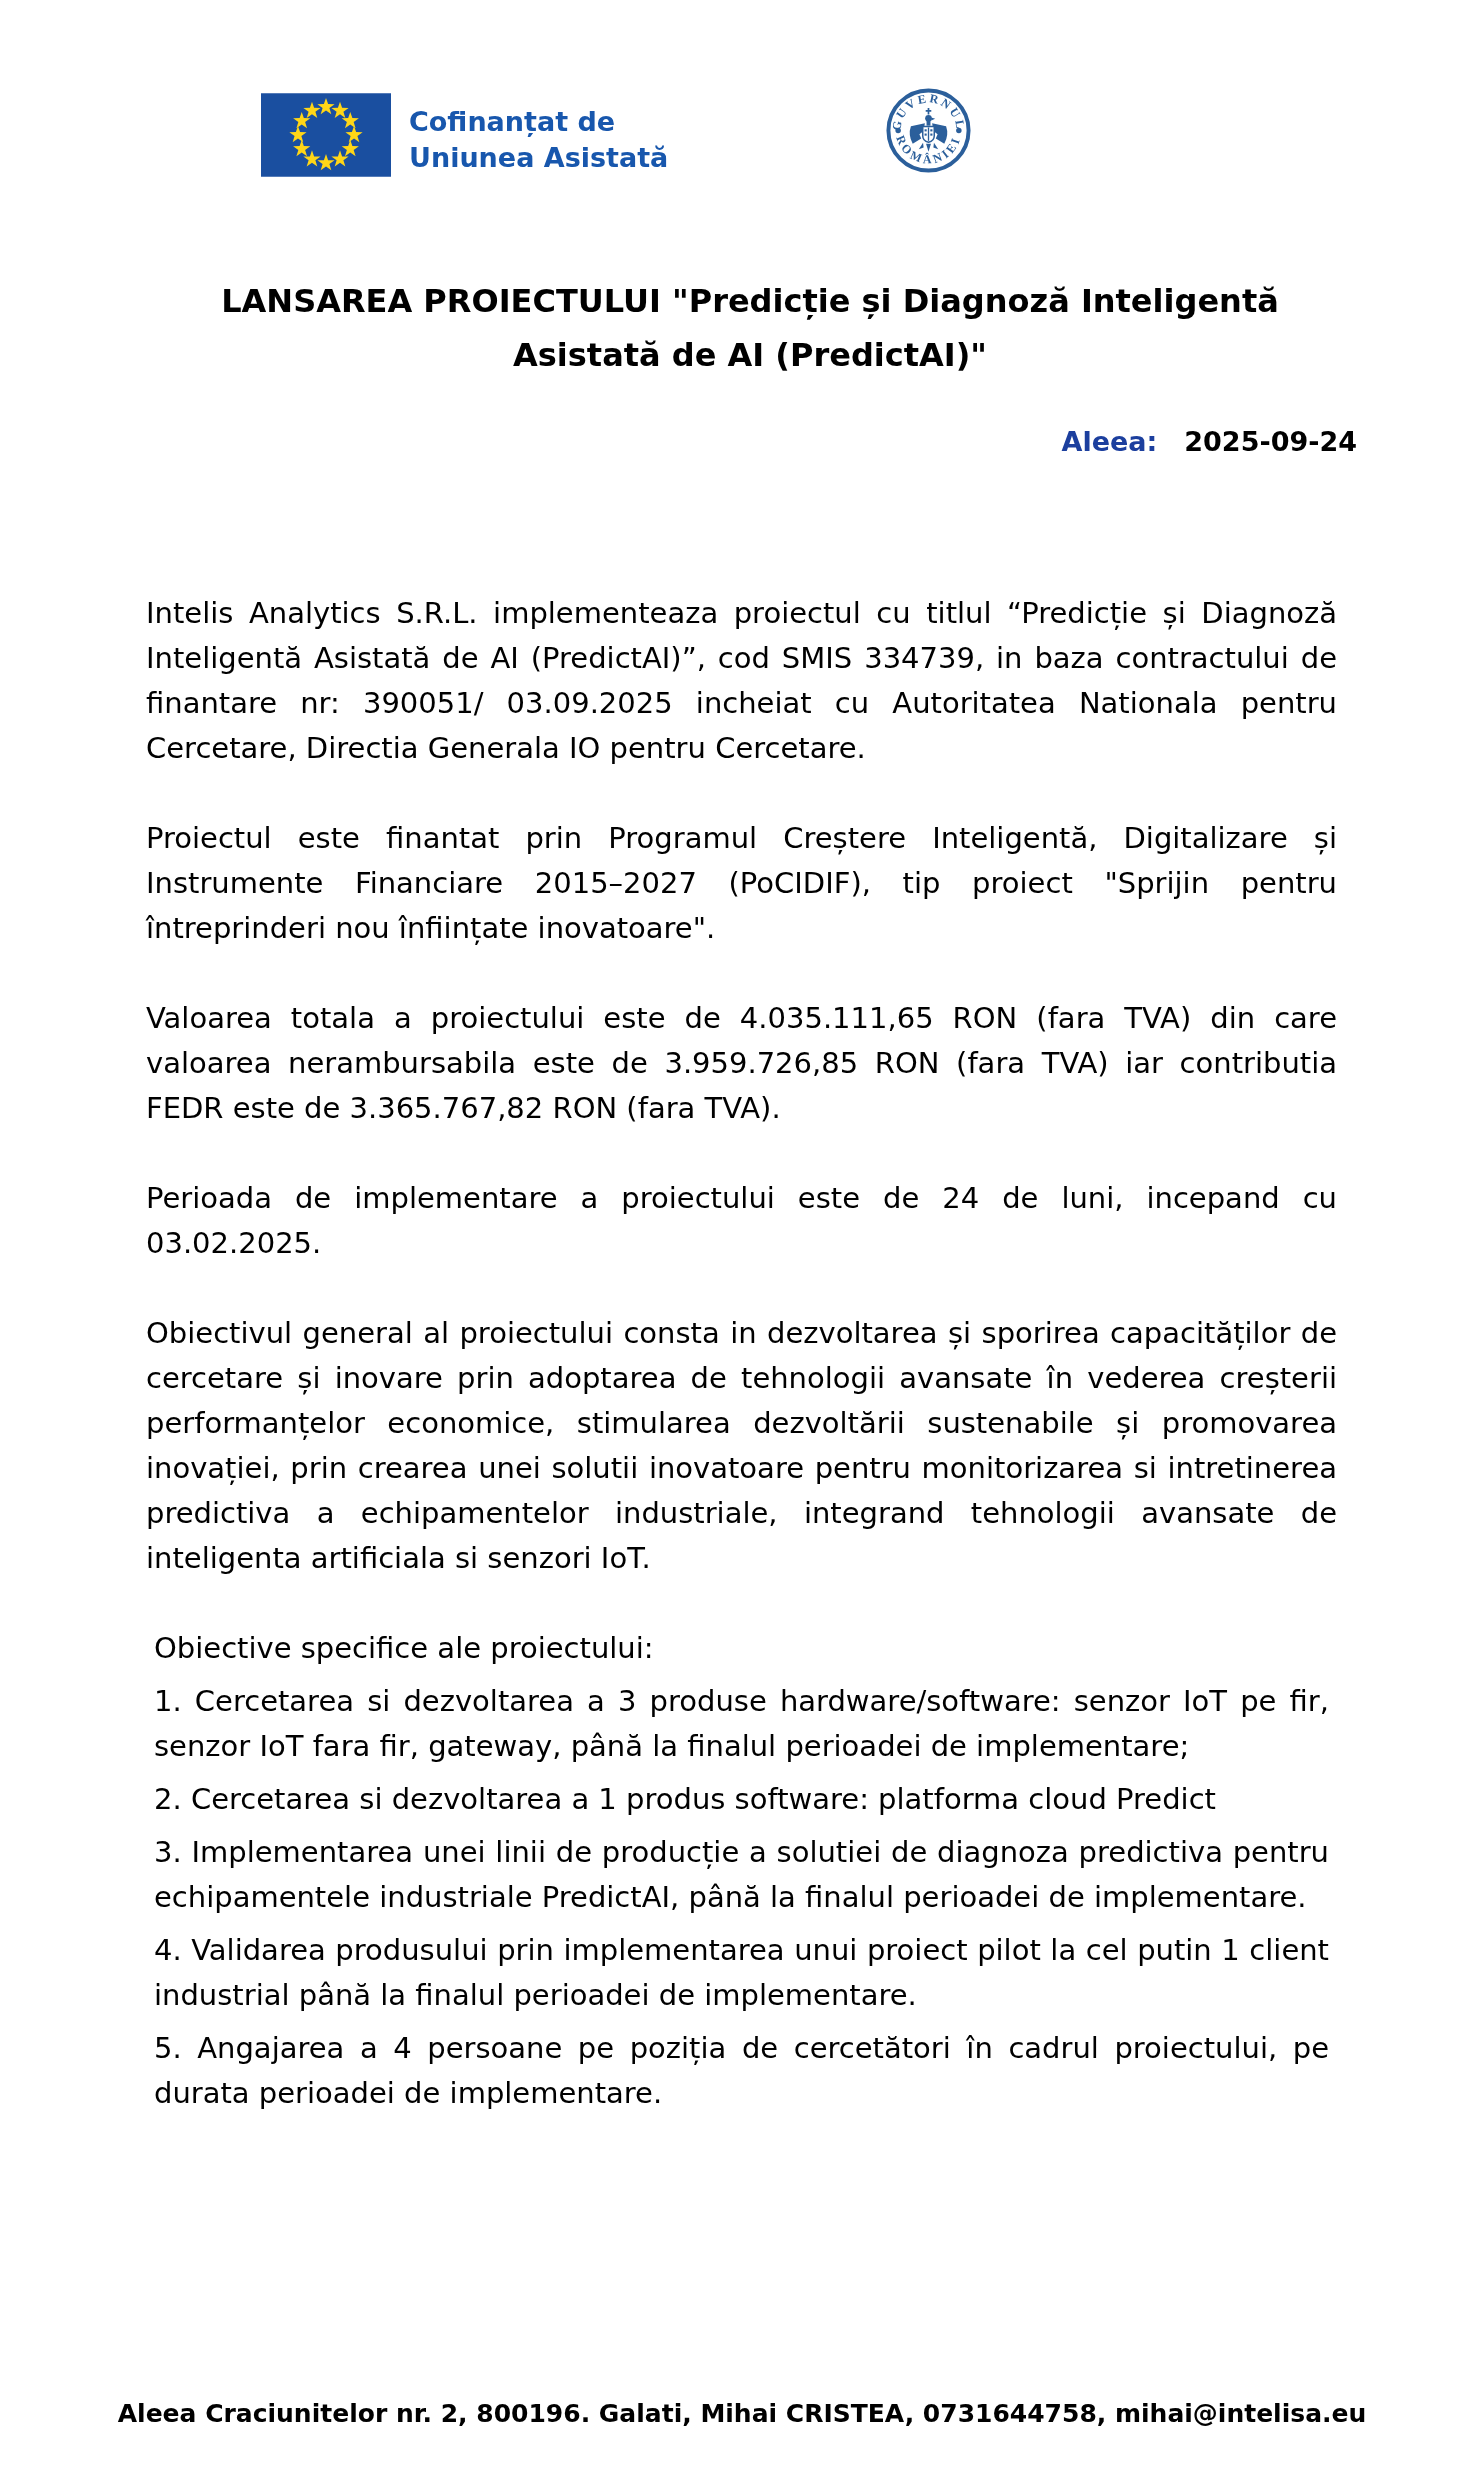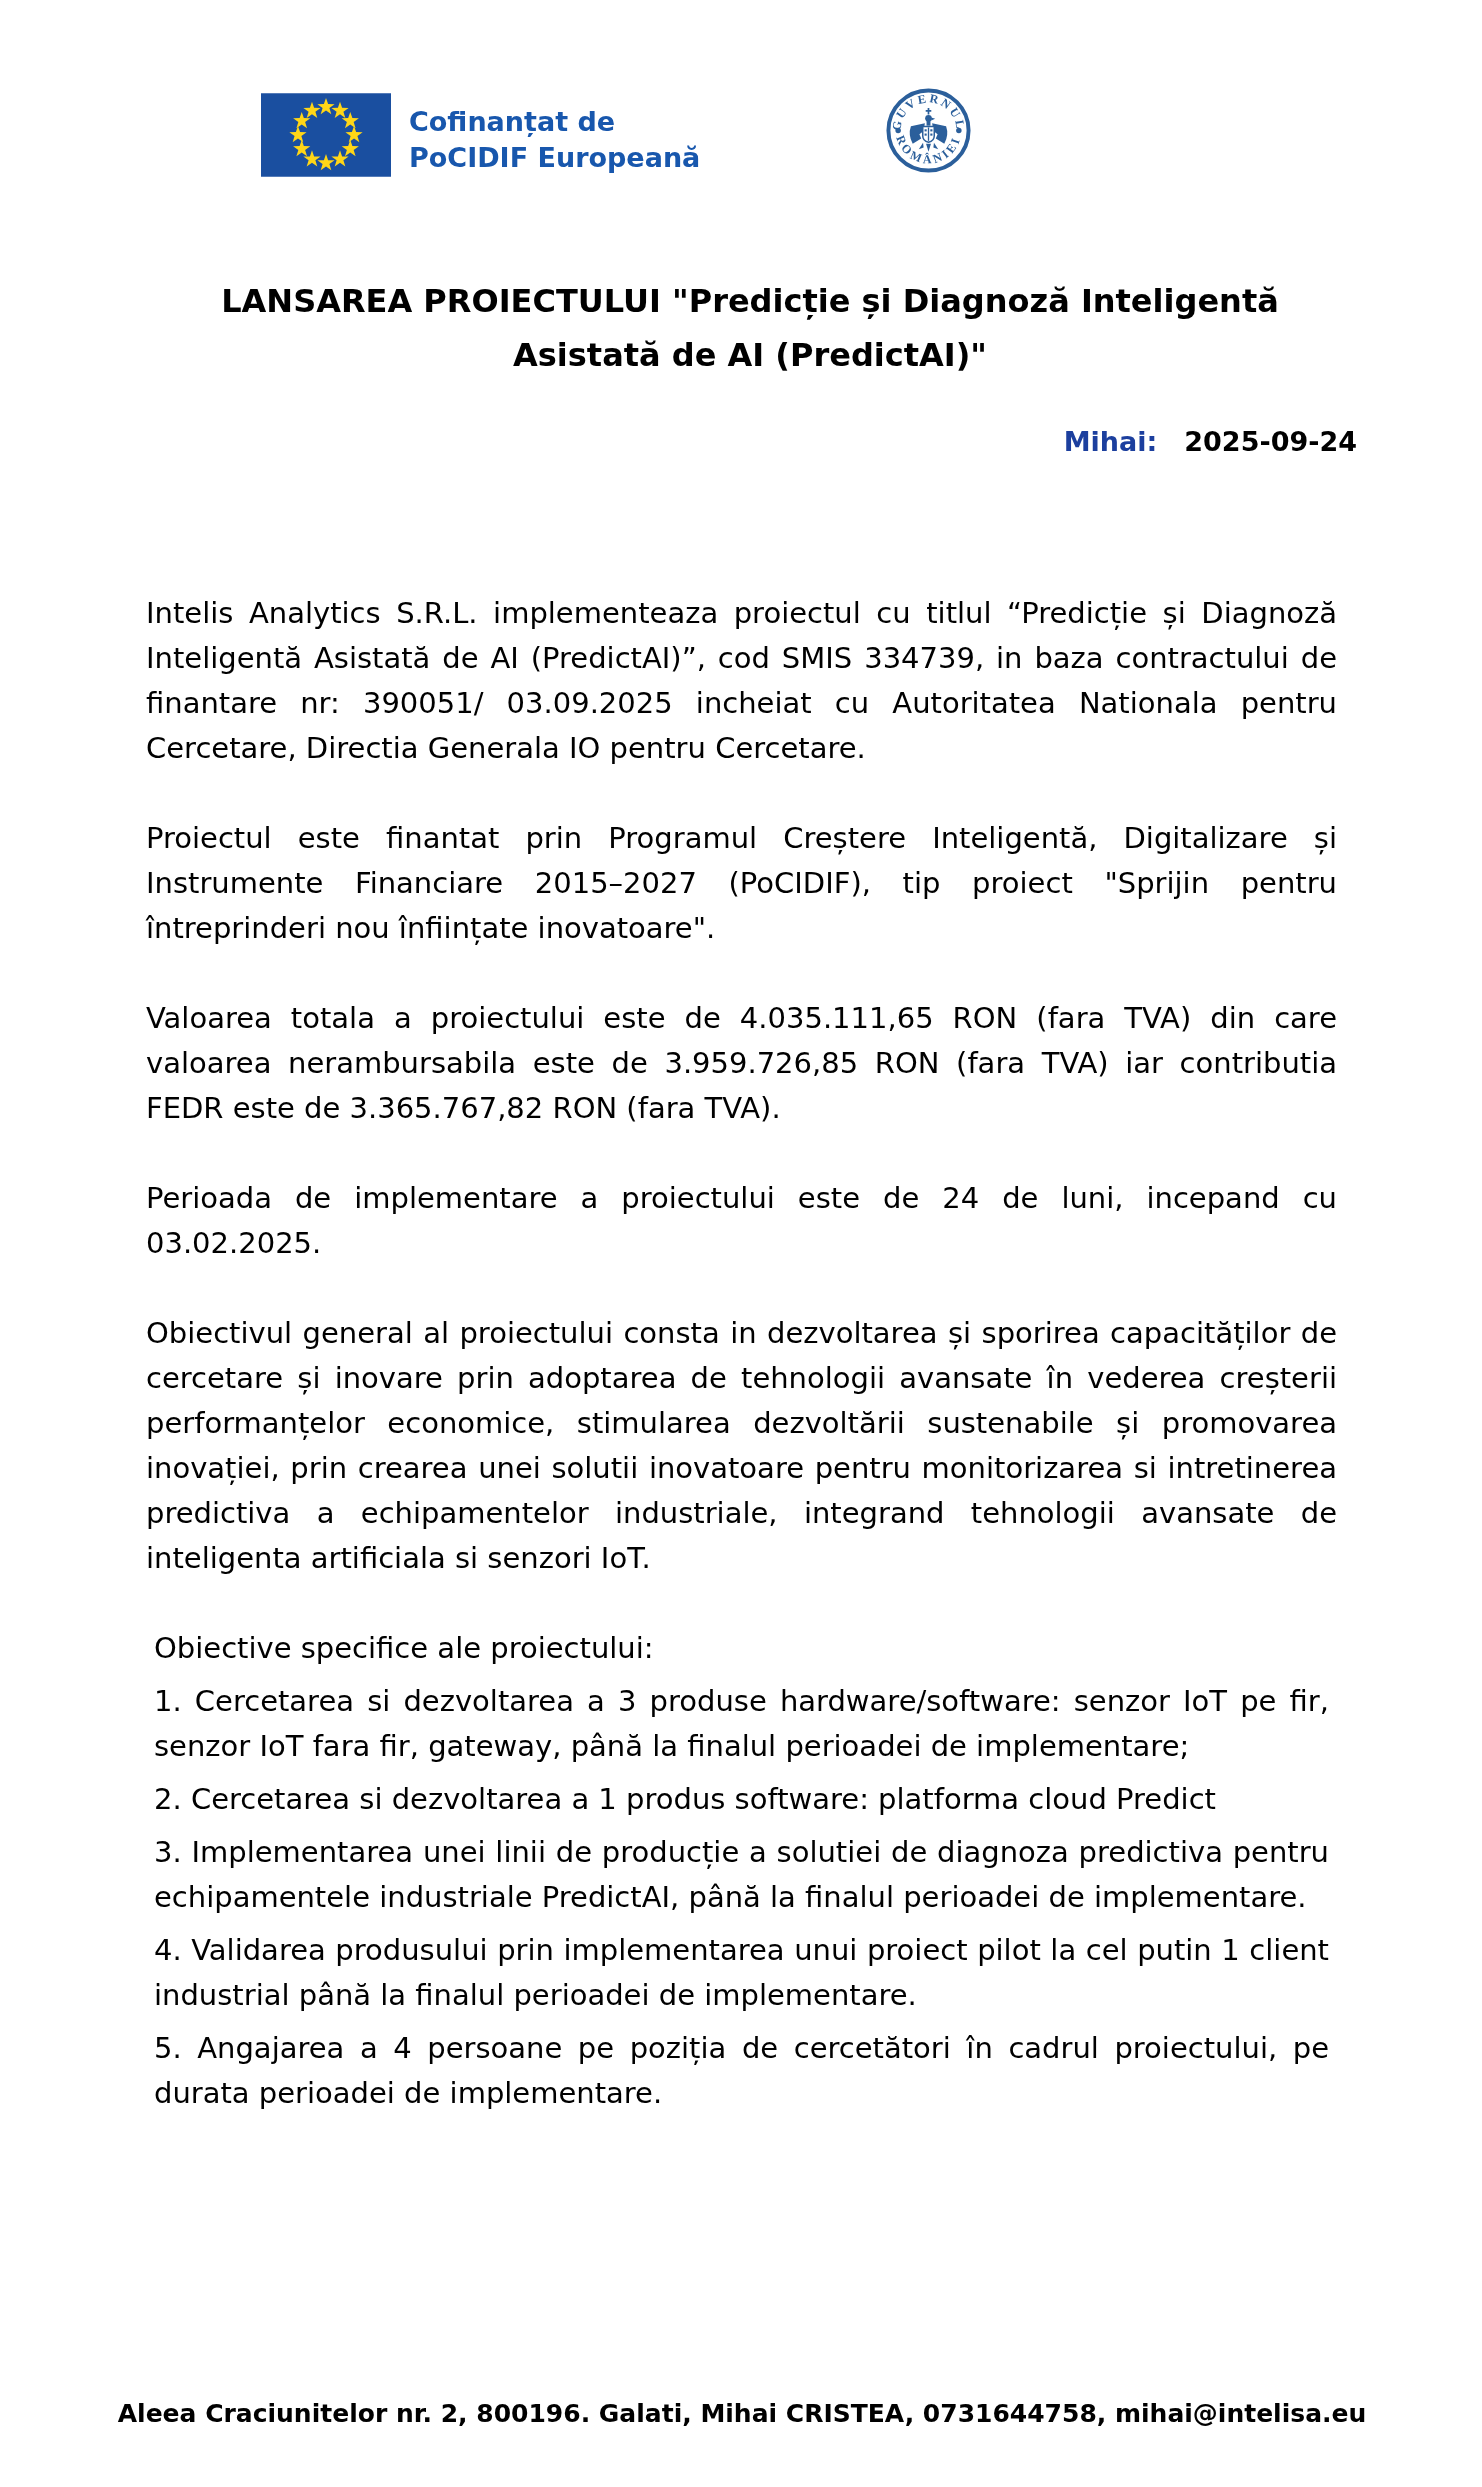--- a/index.html
+++ b/index.html
@@ -107,21 +107,21 @@
       <use href="#eu-star" transform="translate(132.5,110.7) scale(0.95)"></use>
       <use href="#eu-star" transform="translate(109,117) scale(0.95)"></use>
       <use href="#eu-star" transform="translate(85.5,110.7) scale(0.95)"></use>
       <use href="#eu-star" transform="translate(68.3,93.5) scale(0.95)"></use>
       <use href="#eu-star" transform="translate(62,70) scale(0.95)"></use>
       <use href="#eu-star" transform="translate(68.3,46.5) scale(0.95)"></use>
       <use href="#eu-star" transform="translate(85.5,29.3) scale(0.95)"></use>
     </svg>
     <div class="eu-caption">
       <div>Cofinanțat de</div>
-      <div>PoCIDIF Europeană</div>
+      <div>Uniunea Asistată</div>
     </div>
   </div>
 
   <svg class="gov-seal" width="85" height="85" viewBox="0 0 140 140" xmlns="http://www.w3.org/2000/svg">
     <circle cx="70" cy="70" r="66" fill="#ffffff" stroke="#2b5f9b" stroke-width="6.5"></circle>
     <path id="seal-top-arc" d="M 24,70 A 46,46 0 0 1 116,70" fill="none"></path>
     <path id="seal-bottom-arc" d="M 16,70 A 54,54 0 0 0 124,70" fill="none"></path>
     <text font-family="Liberation Serif, serif" font-weight="bold" font-size="20" fill="#2b5f9b" letter-spacing="4">
       <textPath href="#seal-top-arc" startOffset="50%" text-anchor="middle">GUVERNUL</textPath>
     </text>
@@ -154,21 +154,21 @@
       <rect x="73" y="75" width="3.5" height="3.5"></rect>
     </g>
   </svg>
 
   <div class="title">
     <div>LANSAREA PROIECTULUI "Predicție și Diagnoză Inteligentă</div>
     <div>Asistată de AI (PredictAI)"</div>
   </div>
 
   <div class="date-line">
-    <span class="date-label">Mihai:</span><span class="date-value">2025-09-24</span>
+    <span class="date-label">Aleea:</span><span class="date-value">2025-09-24</span>
   </div>
 
   <div class="body-text">
     <p>Intelis Analytics S.R.L. implementeaza proiectul cu titlul “Predicție și Diagnoză Inteligentă Asistată de AI (PredictAI)”, cod SMIS 334739, in baza contractului de finantare nr: 390051/ 03.09.2025 incheiat cu Autoritatea Nationala pentru Cercetare, Directia Generala IO pentru Cercetare.</p>
     <p>Proiectul este finantat prin Programul Creștere Inteligentă, Digitalizare și Instrumente Financiare 2015–2027 (PoCIDIF), tip proiect "Sprijin pentru întreprinderi nou înființate inovatoare".</p>
     <p>Valoarea totala a proiectului este de 4.035.111,65 RON (fara TVA) din care valoarea nerambursabila este de 3.959.726,85 RON (fara TVA) iar contributia FEDR este de 3.365.767,82 RON (fara TVA).</p>
     <p>Perioada de implementare a proiectului este de 24 de luni, incepand cu 03.02.2025.</p>
     <p>Obiectivul general al proiectului consta in dezvoltarea și sporirea capacităților de cercetare și inovare prin adoptarea de tehnologii avansate în vederea creșterii performanțelor economice, stimularea dezvoltării sustenabile și promovarea inovației, prin crearea unei solutii inovatoare pentru monitorizarea si intretinerea predictiva a echipamentelor industriale, integrand tehnologii avansate de inteligenta artificiala si senzori IoT.</p>
     <div class="objectives">
       <div>Obiective specifice ale proiectului:</div>

